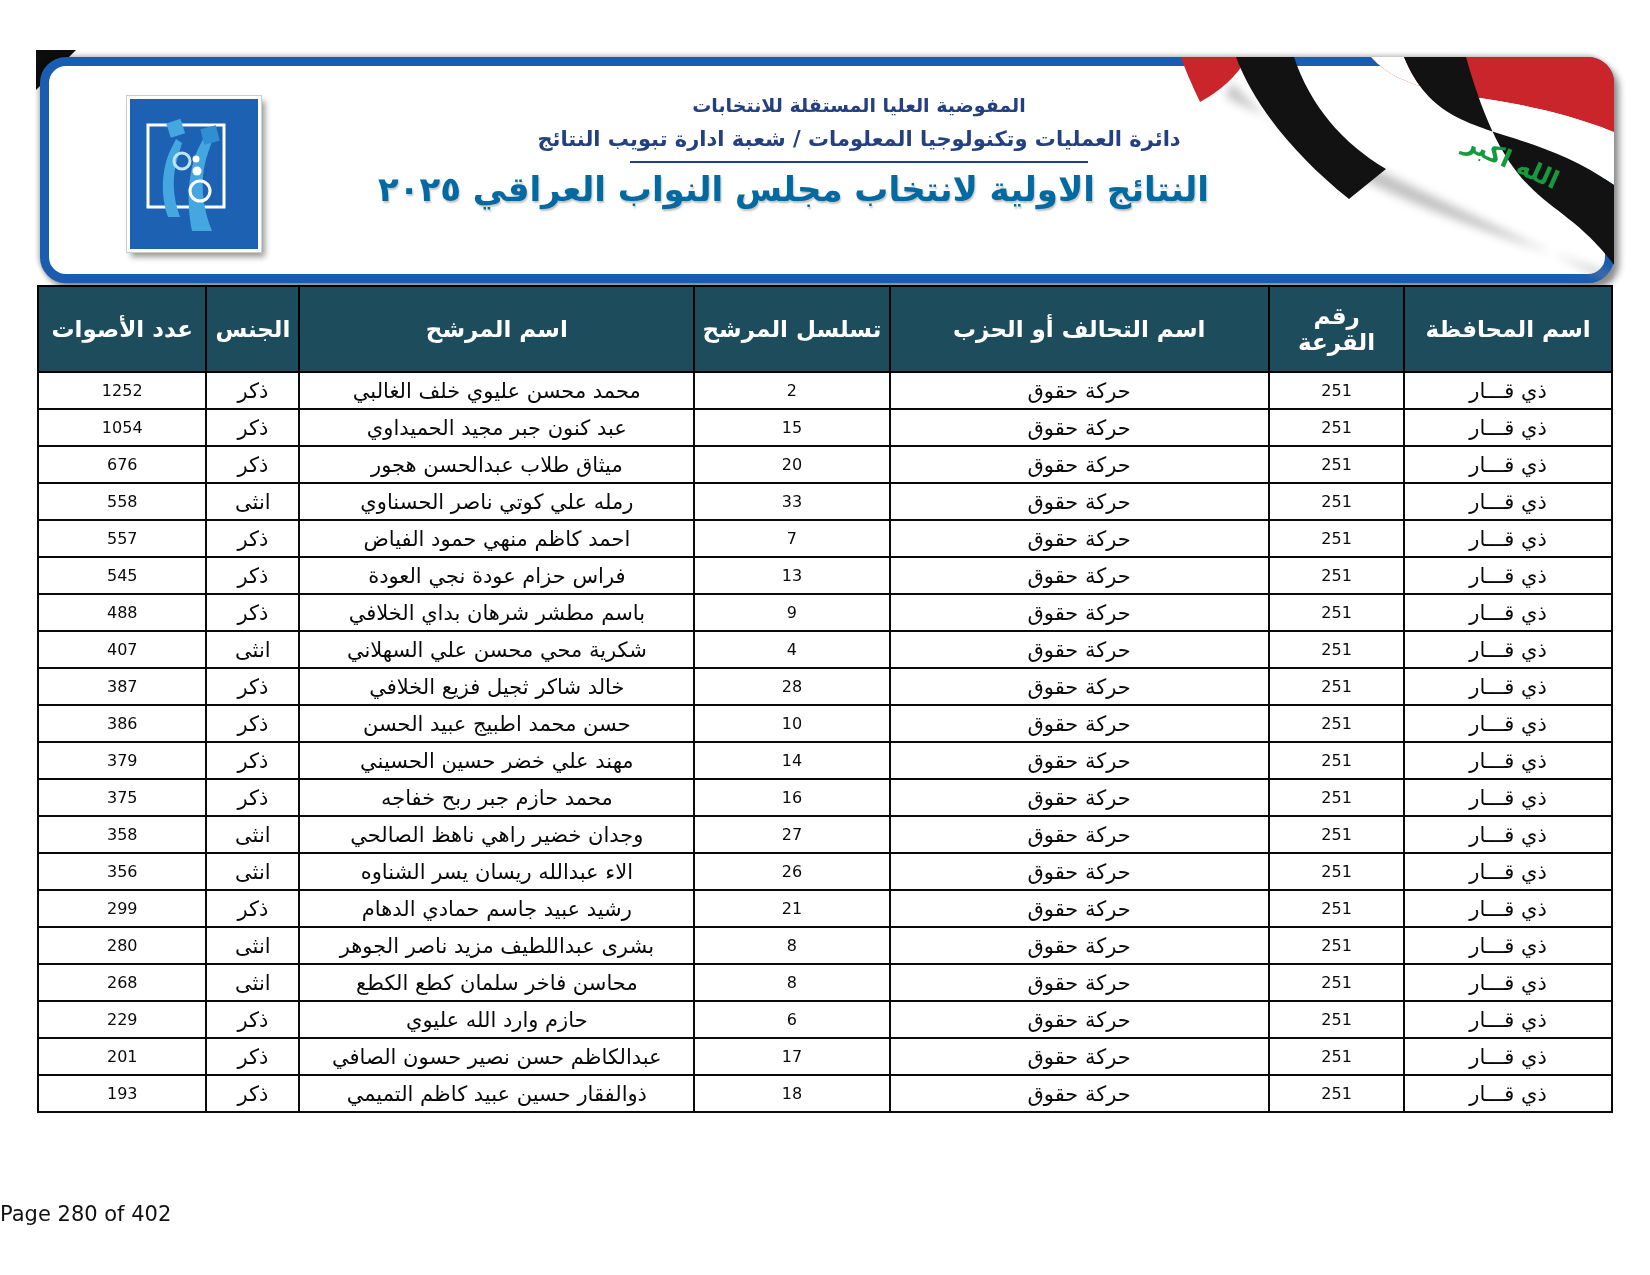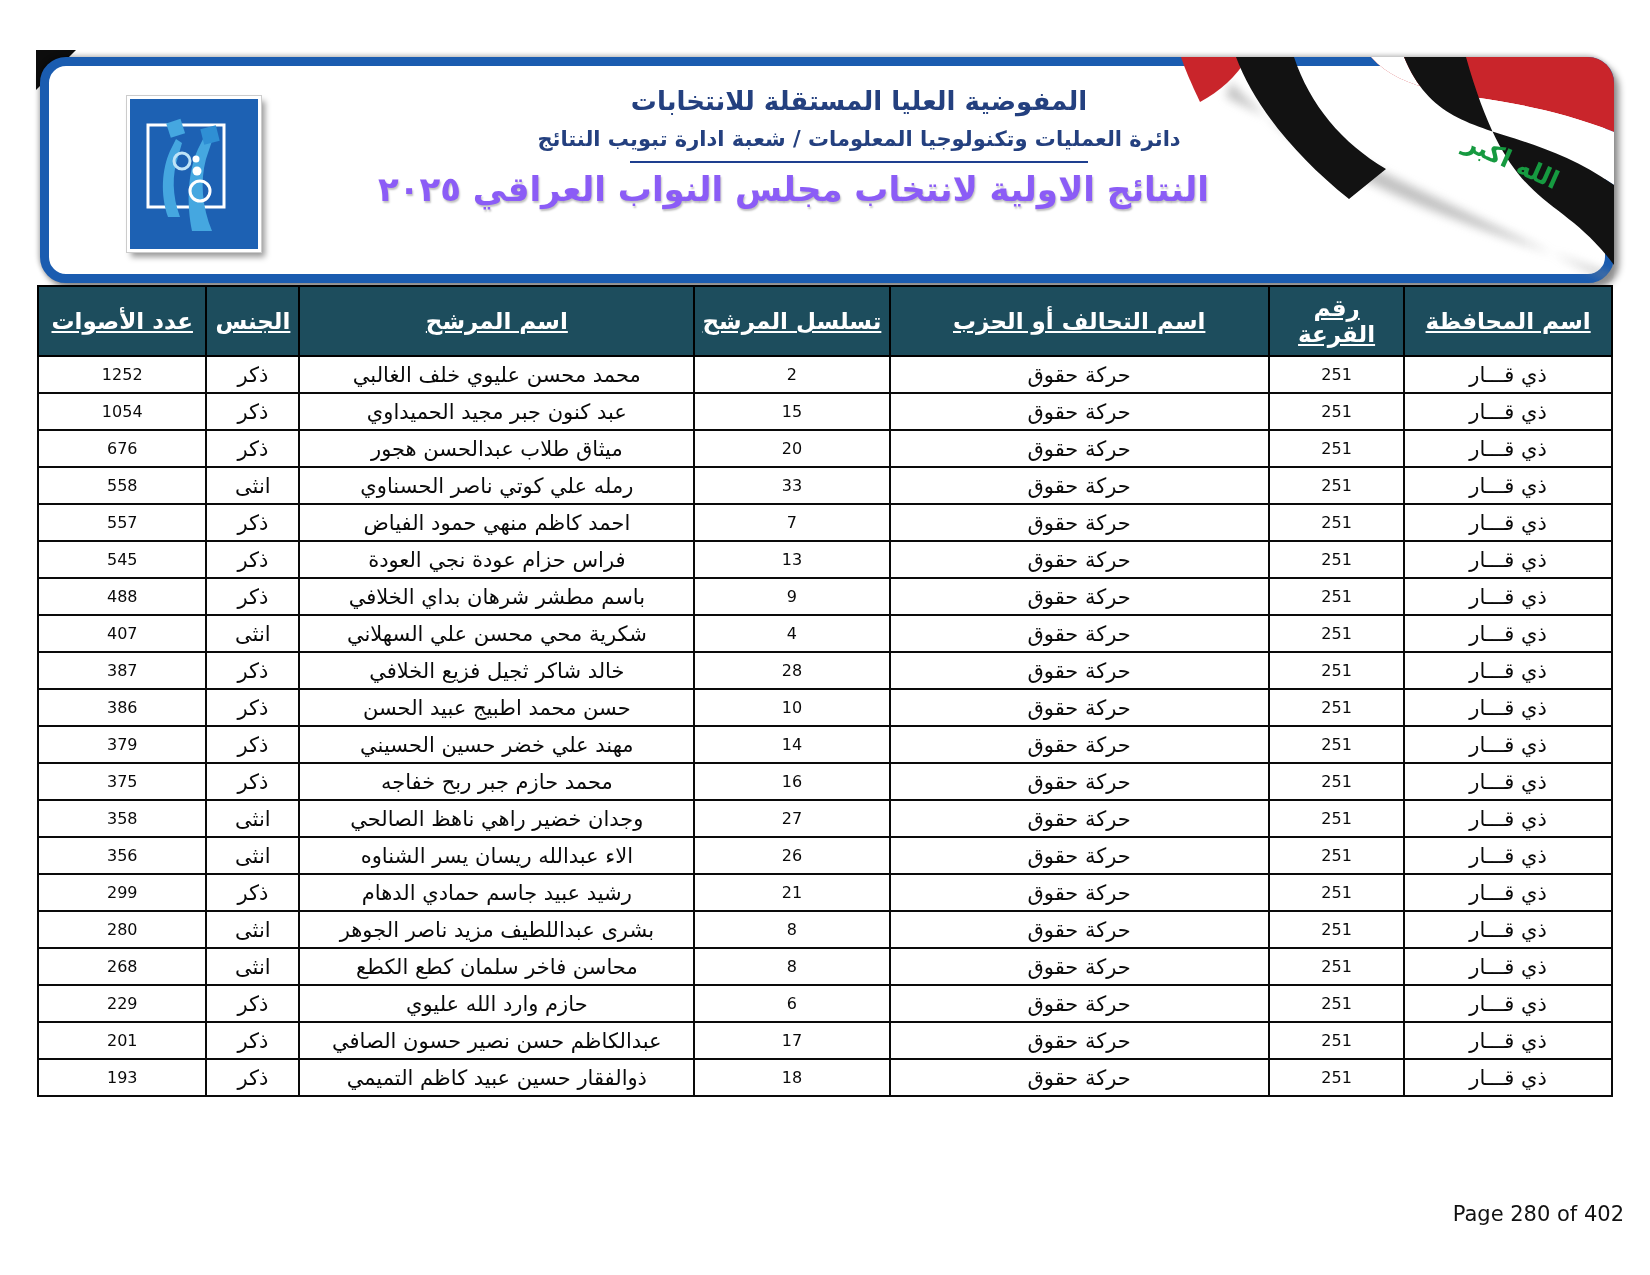--- a/index.html
+++ b/index.html
@@ -29,25 +29,25 @@
     width:128px; height:150px;
     box-shadow:4px 5px 6px rgba(0,0,0,.4);
     background:#1d61b3;
     border:3px solid #ffffff;
     outline:1px solid #cccccc;
   }
   .banner-text{
     position:absolute; left:460px; top:10px; width:700px;
     text-align:center; direction:rtl; color:#24407f;
   }
-  .org-line1{ font-size:26px; font-weight:bold; margin-top:10px; }
+  .org-line1{ font-size:19px; font-weight:bold; margin-top:18px; }
   .org-line2{ font-size:21px; font-weight:bold; margin-top:11px; }
   .divider{ width:458px; height:2px; background:#1e3f8f; margin:10px auto 6px auto; }
   .main-title{
-    font-size:34px; font-weight:bold; color:#8b5cf6;
+    font-size:34px; font-weight:bold; color:#0369a1;
     white-space:nowrap; letter-spacing:0px; margin-top:2px;
     text-shadow:1px 2px 2px rgba(0,0,0,.25);
   }
   .flag-wrap{
     position:absolute; right:-9px; top:-9px;
     width:478px; height:226px;
     border-top-right-radius:26px;
     border-bottom-right-radius:8px;
     overflow:hidden;
   }
@@ -55,34 +55,34 @@
   .results-table{
     position:absolute; left:37px; top:285px;
     width:1576px;
     border-collapse:collapse; table-layout:fixed;
     direction:rtl;
   }
   .results-table th{
     background:#1d4d5d; color:#ffffff;
     border:2px solid #000000;
     font-size:23px; font-weight:bold;
-    height:34px; padding:8px 6px;text-decoration:underline;
+    height:34px; padding:16px 6px;
   }
   .results-table td{
     border:2px solid #0a0a0a;
     background:#ffffff; color:#0a0a0a;
     text-align:center; vertical-align:middle;
     font-size:21px; height:35px; padding:0 4px;
     overflow:hidden; white-space:nowrap;
   }
   .results-table td.num{ font-size:16px; }
   
   .page-footer{
     position:absolute; left:0; top:1202px; width:1624px;
-    text-align:right; font-size:21px; color:#111111;
+    text-align:left; font-size:21px; color:#111111;
   }
 </style>
 </head>
 <body>
 
 <div class="corner-mark"></div>
 
 <div class="banner">
 
   <div class="logo">

